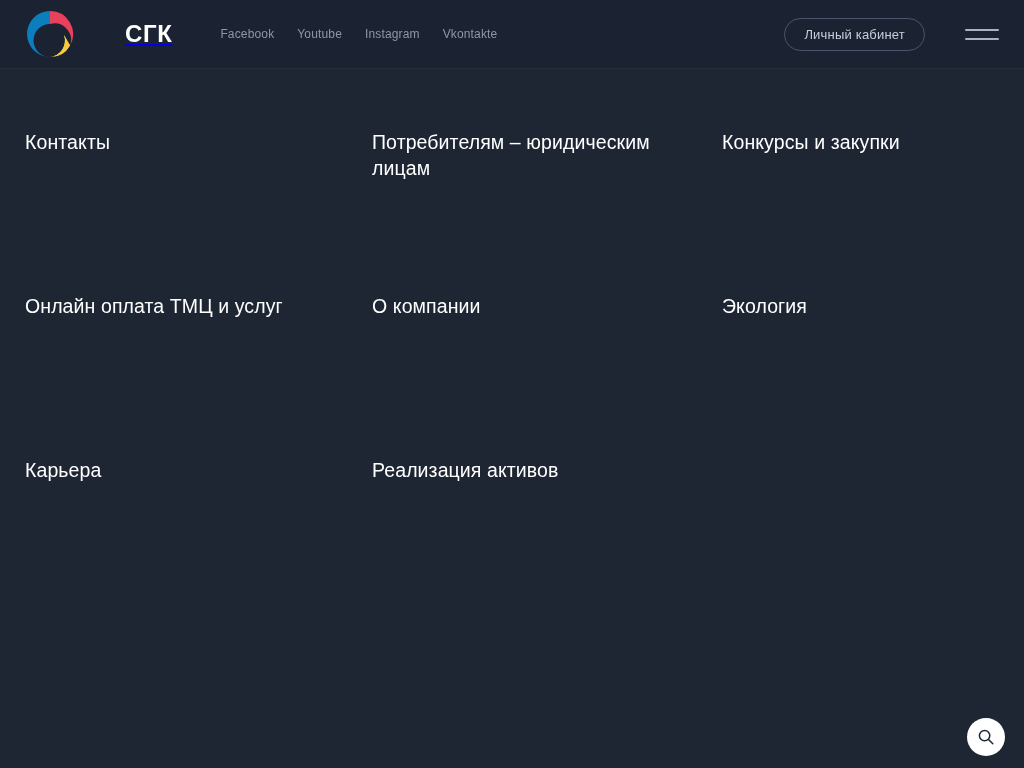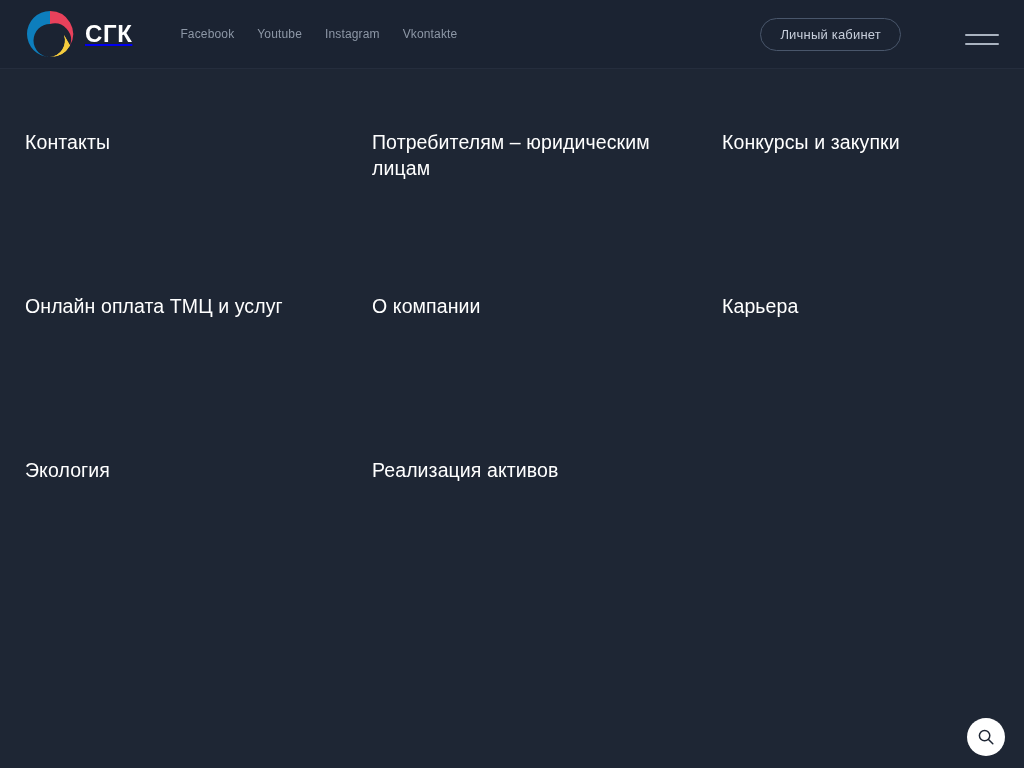--- a/index.html
+++ b/index.html
@@ -39,20 +39,21 @@
   }
 
   #logo-mark { width:50px; height:50px; display:block; }
 
   #brand-text {
     font-size:24px;
     font-weight:bold;
     letter-spacing:0.6px;
     color:#ffffff;
     line-height:1;
+    margin-left:40px;
   }
 
   #social-nav {
     display:flex;
     align-items:center;
     gap:23px;
     margin-left:48px;
   }
 
   .social-link {
@@ -61,22 +62,22 @@
     text-decoration:none;
     letter-spacing:0.15px;
     cursor:pointer;
     white-space:nowrap;
   }
 
   #header-right {
     margin-left:auto;
     margin-right:25px;
     display:flex;
-    align-items:flex-end;
-    gap:64px;
+    align-items:center;
+    gap:40px;
   }
 
   #account-button {
     height:33px;
     padding:0 19px;
     border:1px solid #4a5costume;
     border:1px solid #49566b;
     border-radius:17px;
     background:transparent;
     color:#c7cedb;
@@ -207,25 +208,25 @@
     <a class="menu-link" href="#">Конкурсы и закупки</a>
   </div>
   <div class="menu-cell">
     <a class="menu-link" href="#">Онлайн оплата ТМЦ и услуг</a>
   </div>
 
   <div class="menu-cell">
     <a class="menu-link" href="#">О компании</a>
   </div>
   <div class="menu-cell">
+    <a class="menu-link" href="#">Экология</a>
+  </div>
+
+  <div class="menu-cell">
     <a class="menu-link" href="#">Карьера</a>
-  </div>
-
-  <div class="menu-cell">
-    <a class="menu-link" href="#">Экология</a>
   </div>
   <div class="menu-cell">
     <a class="menu-link" href="#">Реализация активов</a>
   </div>
 
 </nav>
 
 <button id="search-fab">
   <span>
     <svg width="18" height="18" viewBox="0 0 18 18" xmlns="http://www.w3.org/2000/svg" aria-hidden="true">

